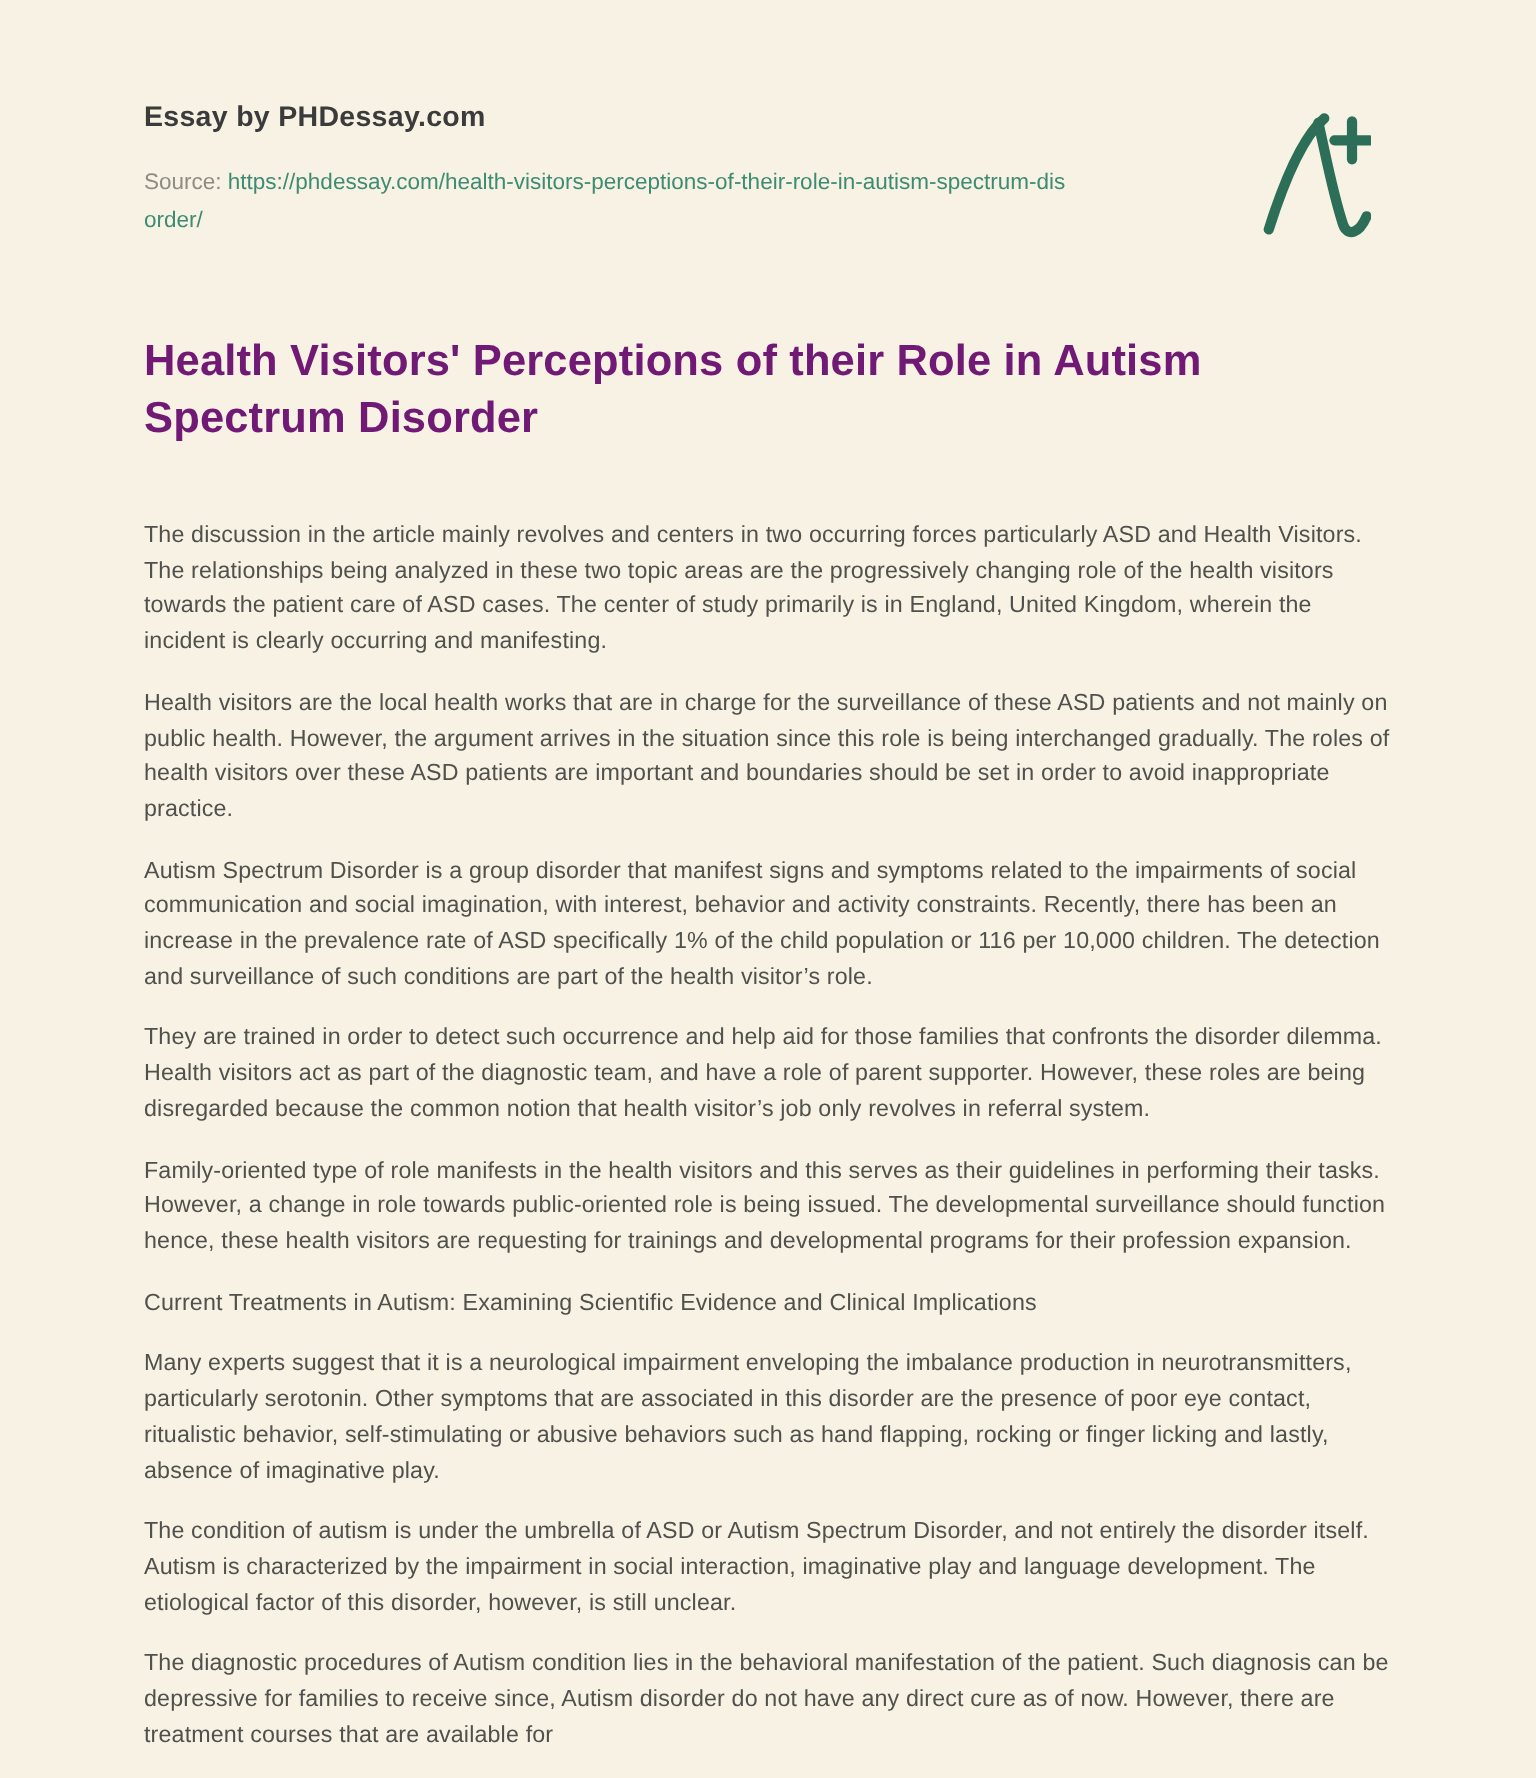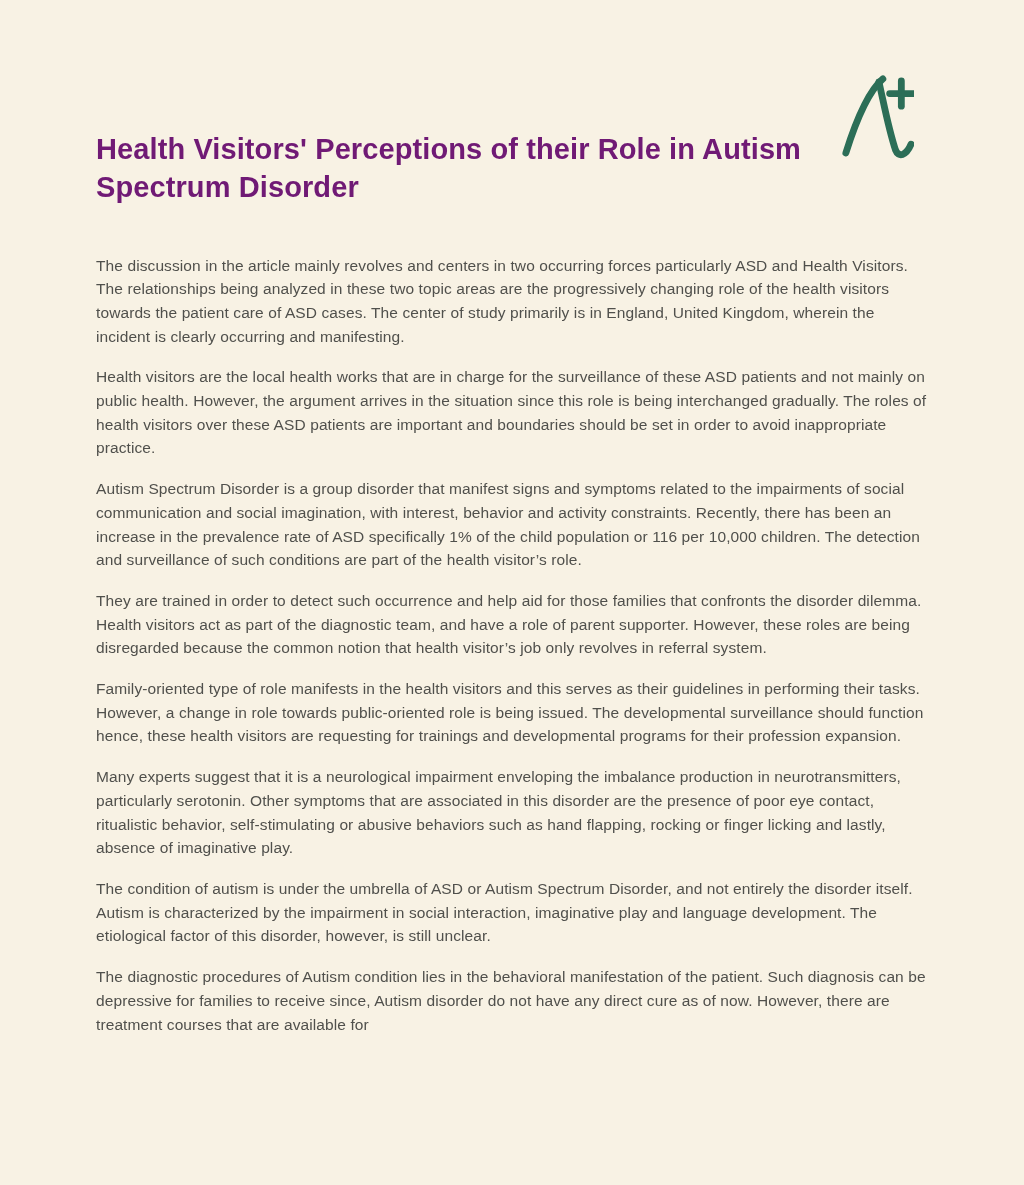--- a/index.html
+++ b/index.html
@@ -87,20 +87,25 @@
     letter-spacing: 0.1px;
   }
 </style>
 </head>
 <body>
 
 <div class="page">
 
   <header class="page-header">
     <div class="header-text">
+      <div class="byline">Essay by PHDessay.com</div>
+      <div class="source-line">
+        <span class="source-label">Source:</span>
+        <a class="source-url" href="#">https://phdessay.com/health-visitors-perceptions-of-their-role-in-autism-spectrum-disorder/</a>
+      </div>
     </div>
 
     <div class="logo">
       <svg viewBox="0 0 76 92" xmlns="http://www.w3.org/2000/svg">
         <g fill="none" stroke="#2c6e57" stroke-width="7" stroke-linecap="round">
           <path d="M 6 86 C 18 48 30 22 44 10"></path>
           <path d="M 40 13 C 46 40 50 62 57 83 C 60 91 68 89 73 77"></path>
           <path d="M 51 25 L 75 25"></path>
           <path d="M 63 12 L 63 38"></path>
         </g>
@@ -110,19 +115,20 @@
 
   <main>
     <h1 class="essay-title">Health Visitors' Perceptions of their Role in Autism Spectrum Disorder</h1>
 
     <div class="essay-body">
       <p>The discussion in the article mainly revolves and centers in two occurring forces particularly ASD and Health Visitors. The relationships being analyzed in these two topic areas are the progressively changing role of the health visitors towards the patient care of ASD cases. The center of study primarily is in England, United Kingdom, wherein the incident is clearly occurring and manifesting.</p>
       <p>Health visitors are the local health works that are in charge for the surveillance of these ASD patients and not mainly on public health. However, the argument arrives in the situation since this role is being interchanged gradually. The roles of health visitors over these ASD patients are important and boundaries should be set in order to avoid inappropriate practice.</p>
       <p>Autism Spectrum Disorder is a group disorder that manifest signs and symptoms related to the impairments of social communication and social imagination, with interest, behavior and activity constraints. Recently, there has been an increase in the prevalence rate of ASD specifically 1% of the child population or 116 per 10,000 children. The detection and surveillance of such conditions are part of the health visitor’s role.</p>
       <p>They are trained in order to detect such occurrence and help aid for those families that confronts the disorder dilemma. Health visitors act as part of the diagnostic team, and have a role of parent supporter. However, these roles are being disregarded because the common notion that health visitor’s job only revolves in referral system.</p>
       <p>Family-oriented type of role manifests in the health visitors and this serves as their guidelines in performing their tasks. However, a change in role towards public-oriented role is being issued. The developmental surveillance should function hence, these health visitors are requesting for trainings and developmental programs for their profession expansion.</p>
+      <p>Current Treatments in Autism: Examining Scientific Evidence and Clinical Implications</p>
       <p>Many experts suggest that it is a neurological impairment enveloping the imbalance production in neurotransmitters, particularly serotonin. Other symptoms that are associated in this disorder are the presence of poor eye contact, ritualistic behavior, self-stimulating or abusive behaviors such as hand flapping, rocking or finger licking and lastly, absence of imaginative play.</p>
       <p>The condition of autism is under the umbrella of ASD or Autism Spectrum Disorder, and not entirely the disorder itself. Autism is characterized by the impairment in social interaction, imaginative play and language development. The etiological factor of this disorder, however, is still unclear.</p>
       <p>The diagnostic procedures of Autism condition lies in the behavioral manifestation of the patient. Such diagnosis can be depressive for families to receive since, Autism disorder do not have any direct cure as of now. However, there are treatment courses that are available for</p>
     </div>
   </main>
 
 </div>
 
 </body></html>

